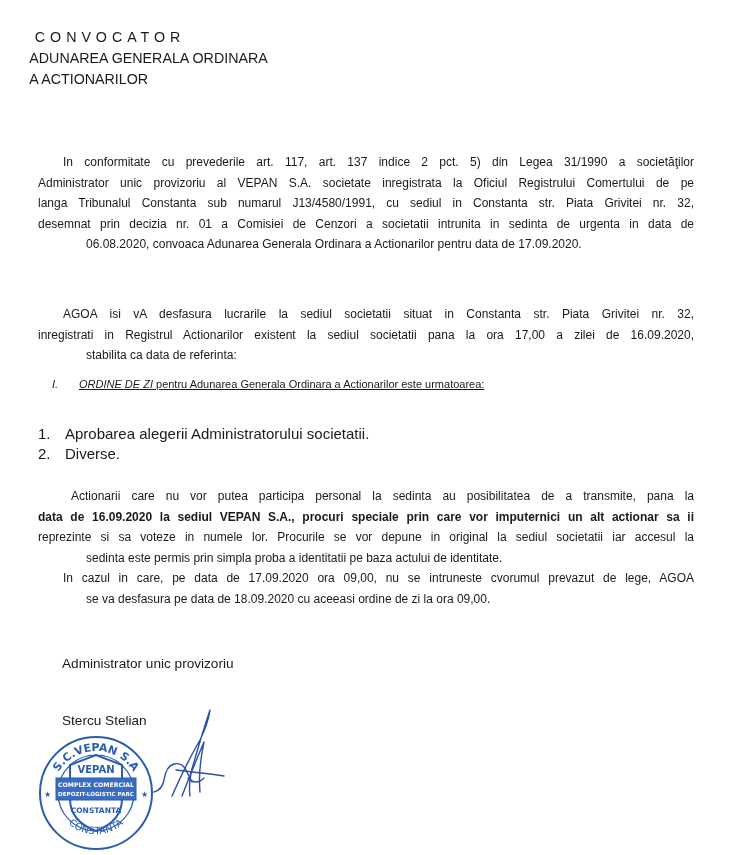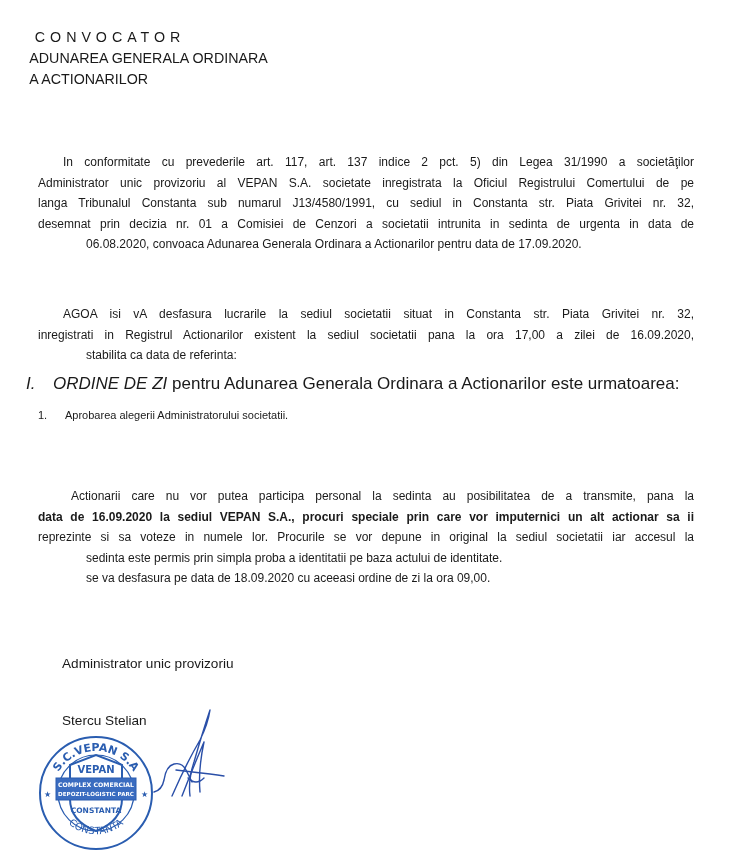--- a/index.html
+++ b/index.html
@@ -13,25 +13,25 @@
   .title-spaced { letter-spacing: 5.4px; padding-left: 6px; }
 
   .para {
     position: absolute; left: 38px; width: 656px;
     font-size: 12px; line-height: 20.5px; text-align: justify;
     transform-origin: left top;
   }
   .line { display: block; text-align: justify; text-align-last: justify; white-space: nowrap; }
   .line.last { text-align-last: left; margin-left: 48px; }
 
-  .agenda-heading { position: absolute; left: 26px; top: 374px; font-size: 17px; line-height: 20px; white-space: nowrap; }
+  .agenda-heading { position: absolute; left: 52px; top: 374px; font-size: 11px; line-height: 20px; text-decoration: underline; white-space: nowrap; }
   .agenda-heading .num { font-style: italic; display: inline-block; width: 27px; }
   .agenda-heading .oz { font-style: italic; }
 
-  .agenda-list { position: absolute; left: 38px; top: 405px; font-size: 11px; line-height: 20px; margin: 0; padding: 0; list-style: none; }
+  .agenda-list { position: absolute; left: 38px; top: 424px; font-size: 15px; line-height: 20px; margin: 0; padding: 0; list-style: none; }
   .agenda-list li { white-space: nowrap; }
   .agenda-list .n { display: inline-block; width: 27px; }
 
   .sig-role { position: absolute; left: 62px; top: 654px; font-size: 13.6px; line-height: 20px; }
   .sig-name { position: absolute; left: 62px; top: 711px; font-size: 13.6px; line-height: 20px; }
 
   .stamp { position: absolute; left: 34px; top: 733px; width: 124px; height: 118px; }
   .signature { position: absolute; left: 152px; top: 700px; width: 76px; height: 110px; }
 </style>
 </head>
@@ -58,30 +58,32 @@
     <span class="line" style="display: block; width: 656px;">inregistrati in Registrul Actionarilor existent la sediul societatii pana la ora 17,00 a zilei de 16.09.2020,</span>
     <span class="line last" style="display: block; width: 656px;">stabilita ca data de referinta:</span>
   </div>
 
   <div class="agenda-heading">
     <span class="num">I.</span><span class="oz">ORDINE DE ZI</span><span> pentru Adunarea Generala Ordinara a Actionarilor este urmatoarea:</span>
   </div>
 
   <ul class="agenda-list">
     <li><span class="n">1.</span><span>Aprobarea alegerii Administratorului societatii.</span></li>
+    <li><span class="n">2.</span><span>Diverse.</span></li>
   </ul>
 
   <div class="para" style="top:486px;">
     <span class="line" style="padding-left: 33px; display: block; width: 623px;">Actionarii care nu vor putea participa personal la sedinta au posibilitatea de a transmite, pana la</span>
     <span class="line" style="display: block; width: 656px; font-weight: bold;">data de  16.09.2020 la sediul VEPAN S.A., procuri speciale prin care vor imputernici un alt actionar sa ii</span>
     <span class="line" style="display: block; width: 656px;">reprezinte si sa voteze in numele lor. Procurile se vor depune in original la sediul societatii iar accesul la</span>
     <span class="line last" style="display: block; width: 656px;">sedinta este permis prin simpla proba a identitatii pe baza actului de identitate.</span>
   </div>
 
   <div class="para" style="top:568px;">
+    <span class="line" style="padding-left: 25px; display: block; width: 631px;">In cazul in care, pe data de 17.09.2020 ora 09,00, nu se intruneste cvorumul prevazut de lege, AGOA</span>
     <span class="line last" style="display: block; width: 656px;">se va desfasura pe data de 18.09.2020  cu aceeasi ordine de zi la  ora 09,00.</span>
   </div>
 
   <div class="sig-role">Administrator unic provizoriu</div>
   <div class="sig-name">Stercu Stelian</div>
 
   <svg class="stamp" viewBox="0 0 124 118">
     <defs>
       <path id="arcTop" d="M 18 62 A 44 44 0 0 1 106 62"></path>
       <path id="arcBot" d="M 22 72 A 42 42 0 0 0 102 72"></path>

